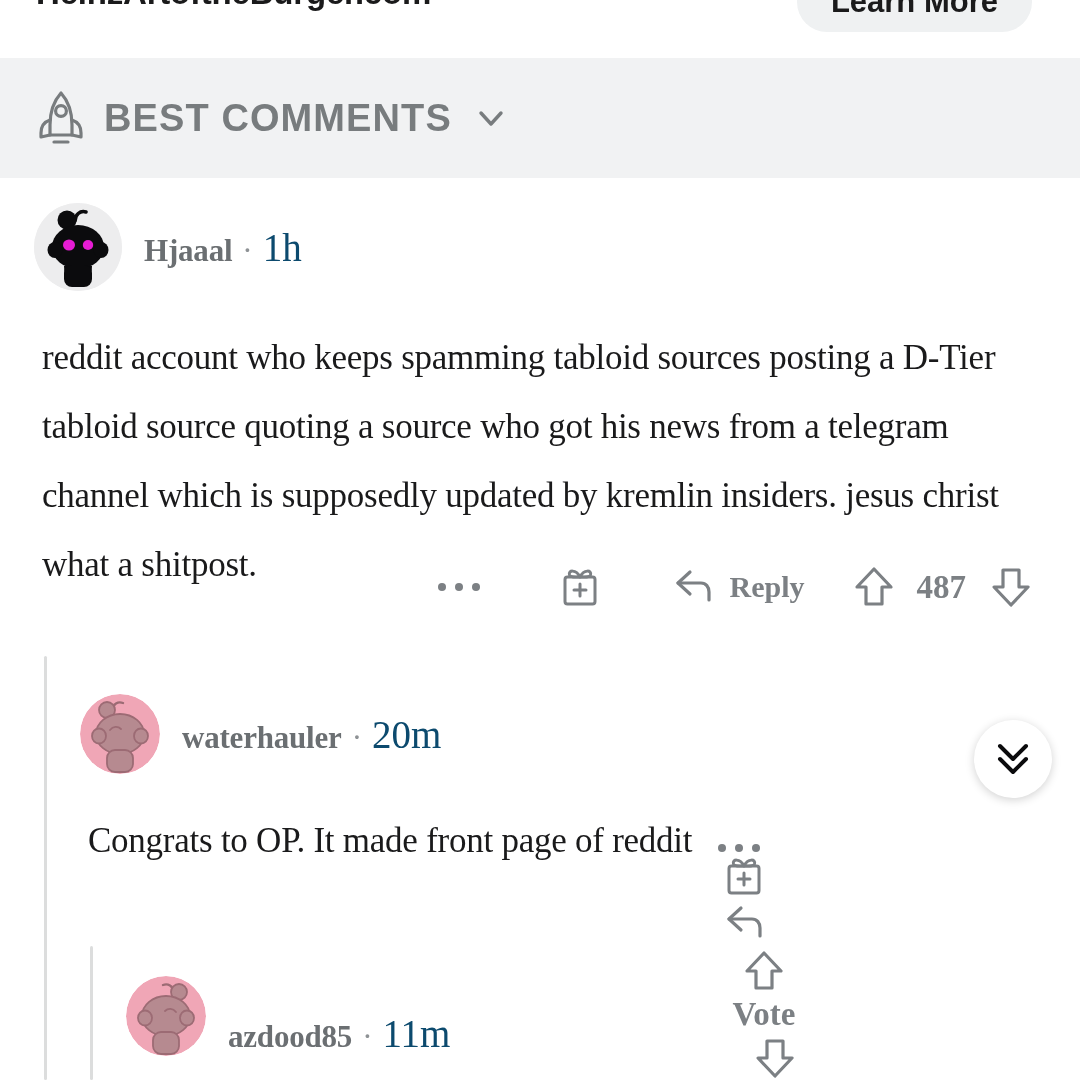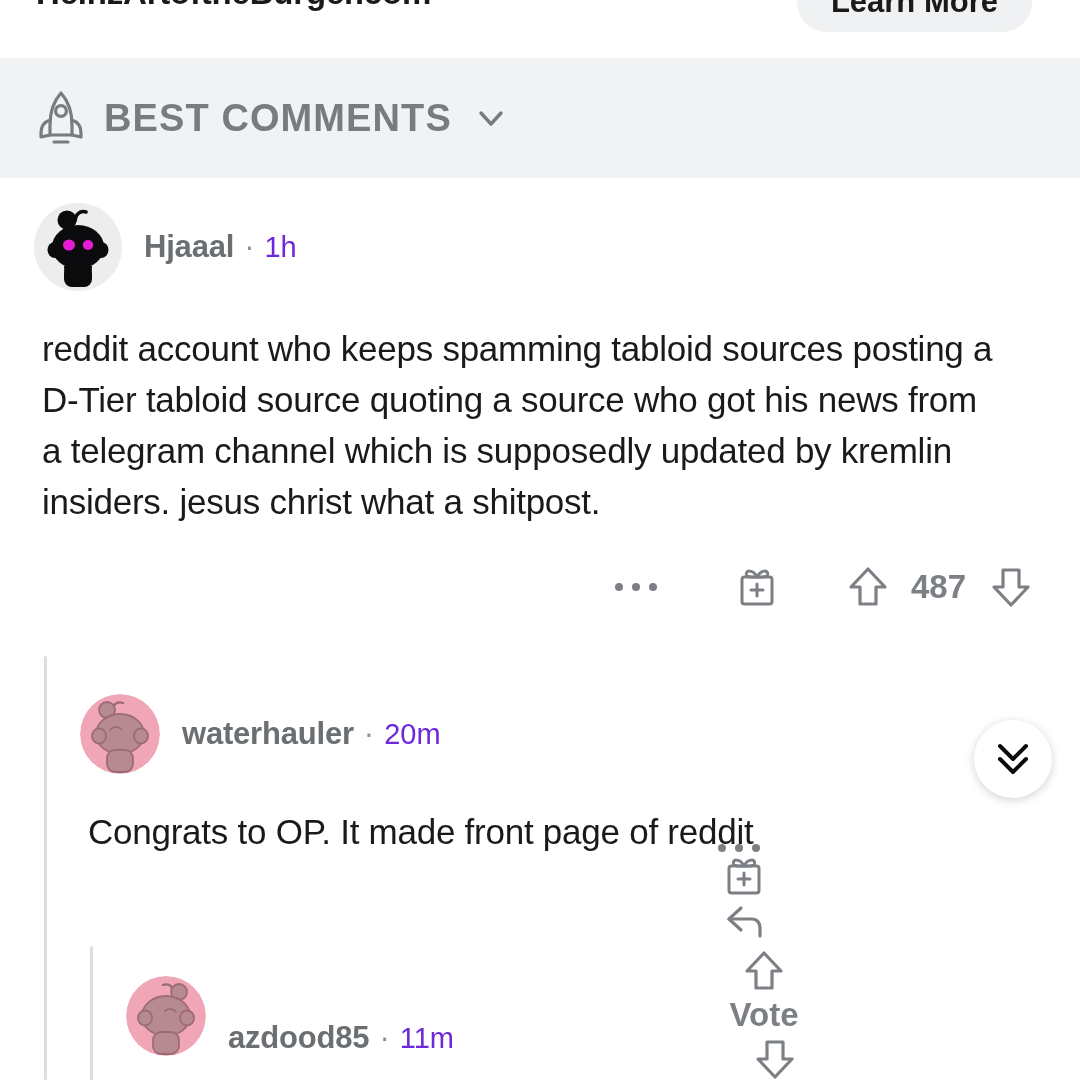--- a/index.html
+++ b/index.html
@@ -86,20 +86,21 @@
   }
   .sort-chevron { width: 34px; height: 34px; display:block; margin-left: 6px; }
 
   
   .feed {
     position: absolute;
     top: 178px; left: 0;
     width: 928px;
     bottom: 0;
     background: #ffffff;
+    font-family: Liberation Serif, serif;
   }
 
   .comment { position: relative; }
 
   .thread-line {
     position: absolute;
     width: 3px;
     background: #dcdddd;
     border-radius: 2px;
   }
@@ -128,28 +129,28 @@
     font-weight: 700;
     color: #6b6f72;
     letter-spacing: -0.2px;
   }
   .sep {
     font-size: 31px;
     color: #8e9295;
     padding: 0 10px;
   }
   .tstamp {
-    font-size: 29px;
+    font-size: 39px;
     font-weight: 400;
-    color: #6d28d9;
+    color: #0c4a6e;
   }
 
   .c-body {
     font-size: 35px;
-    line-height: 51px;
+    line-height: 69px;
     color: #1a1a1b;
     letter-spacing: -0.25px;
     font-weight: 400;
   }
 
   
   .actions {
     display: flex;
     align-items: center;
     justify-content: flex-end;
@@ -267,20 +268,27 @@
           <svg class="act-ico" width="48" height="48" viewBox="0 0 48 48">
             <g fill="none" stroke="#7c8084" stroke-width="3" stroke-linecap="round" stroke-linejoin="round">
               <rect x="9" y="14" width="30" height="27" rx="2.5"></rect>
               <path d="M24 14 C20 6 12 7 13.5 12 C14.6 15 20 14 24 14 Z"></path>
               <path d="M24 14 C28 6 36 7 34.5 12 C33.4 15 28 14 24 14 Z"></path>
               <path d="M24 21 L24 33 M18 27 L30 27"></path>
             </g>
           </svg>
         </span>
 
+        <span class="act" style="margin-right:46px;">
+          <svg class="act-ico" width="50" height="46" viewBox="0 0 50 46">
+            <path d="M22 8 L10 19 L22 30" fill="none" stroke="#7c8084" stroke-width="3.2" stroke-linecap="round" stroke-linejoin="round"></path>
+            <path d="M10 19 L33 19 C38 19 41 23 41 28 L41 36" fill="none" stroke="#7c8084" stroke-width="3.2" stroke-linecap="round" stroke-linejoin="round"></path>
+          </svg>
+          <span class="act-txt">Reply</span>
+        </span>
 
         <span class="act" style="margin-right:20px;">
           <svg class="act-ico" width="46" height="50" viewBox="0 0 46 50">
             <path d="M23 7 L40 25 L31 25 L31 42 L15 42 L15 25 L6 25 Z" fill="none" stroke="#7c8084" stroke-width="3.2" stroke-linejoin="round"></path>
           </svg>
         </span>
 
         <span class="act-txt" style="font-size:33px;margin-right:22px;">487</span>
 
         <span class="act">

